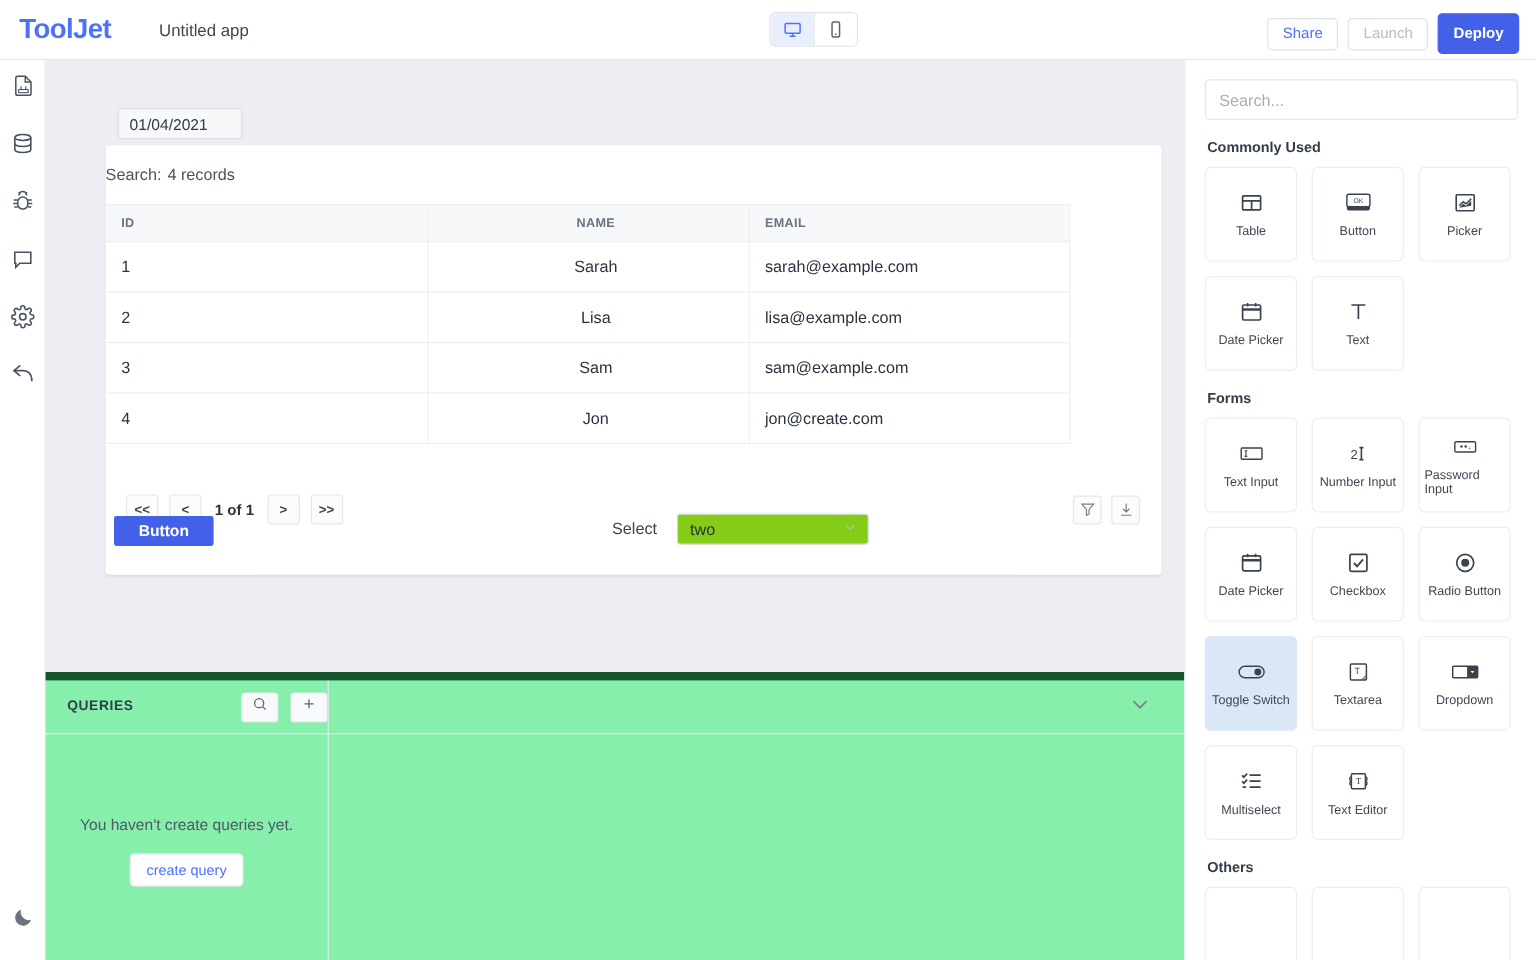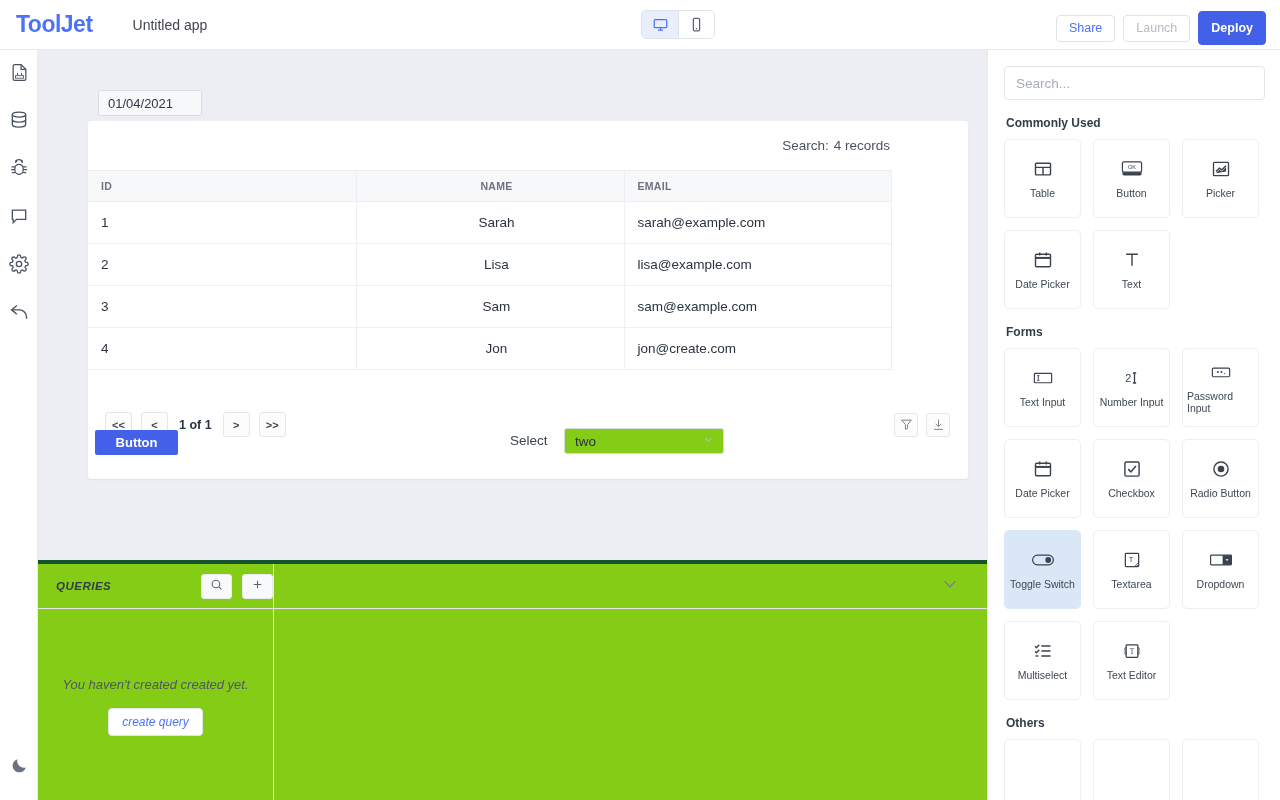--- a/index.html
+++ b/index.html
@@ -82,21 +82,21 @@
     padding-left: 9px; cursor: text;
   }
   .table-widget {
     position: absolute; left: 50px; top: 71px; width: 880px; height: 358px;
     background: #fff; border-radius: 3px;
     box-shadow: 0 1px 2px rgba(0,0,0,0.06);
     display: flex; flex-direction: column;
   }
   .table-topbar {
     height: 49px; display: flex; align-items: center;
-    justify-content: flex-end; padding-right: 78px;
+    justify-content: flex-start; padding-right: 78px;
     font-size: 13.5px; color: #4b535f;
   }
   .tbl { width: 803px; border-collapse: collapse; table-layout: fixed; }
   .tbl th {
     background: #f7f8fa; text-align: left; font-size: 10.5px;
     letter-spacing: 0.3px; color: #6b7280; font-weight: bold;
     padding: 9px 0 9px 13px; border-top: 1px solid #edeff2;
     border-bottom: 1px solid #edeff2; border-right: 1px solid #edeff2;
   }
   .tbl td {
@@ -138,21 +138,21 @@
   .select-widget {
     position: absolute; left: 526px; top: 378px; width: 160px; height: 26px;
     background: #84cc16; border: 1px solid #d7dbe0; border-radius: 3px;
     display: flex; align-items: center; justify-content: space-between;
     padding: 0 8px 0 10px; font-size: 13.5px; color: #2b3340; cursor: pointer;
   }
 
   
   .query-panel {
     position: absolute; left: 38px; top: 560px; width: 949px; height: 240px;
-    background: #84cc16; border-top: 4px solid #14532d; font-style: italic;
+    background: #86efac; border-top: 7px solid #14532d;
   }
   .qp-header {
     height: 45px; display: flex; align-items: center;
     border-bottom: 1px solid #e6e9ec;
   }
   .qp-left {
     width: 236px; height: 45px; display: flex; align-items: center;
     padding-left: 18px; gap: 10px; border-right: 1px solid #e6e9ec;
   }
   .qp-title {
@@ -407,21 +407,21 @@
       <div class="qp-collapse">
         <span>
           <svg width="22" height="22" viewBox="0 0 24 24" fill="none" stroke="#7a828e" stroke-width="1.6">
             <path d="M6 9l6 6 6-6"></path>
           </svg>
         </span>
       </div>
     </div>
     <div class="qp-body">
       <div class="qp-list">
-        <div class="qp-empty">You haven't created created yet.</div>
+        <div class="qp-empty">You haven't create queries yet.</div>
         <div class="qp-create">create query</div>
       </div>
       <div class="qp-main"></div>
     </div>
   </div>
 
   <div class="right-panel">
     <input class="wsearch" type="text" placeholder="Search..." value="" style="">
     <div id="widget-sections">
         <div class="sec-title">Commonly Used</div>

